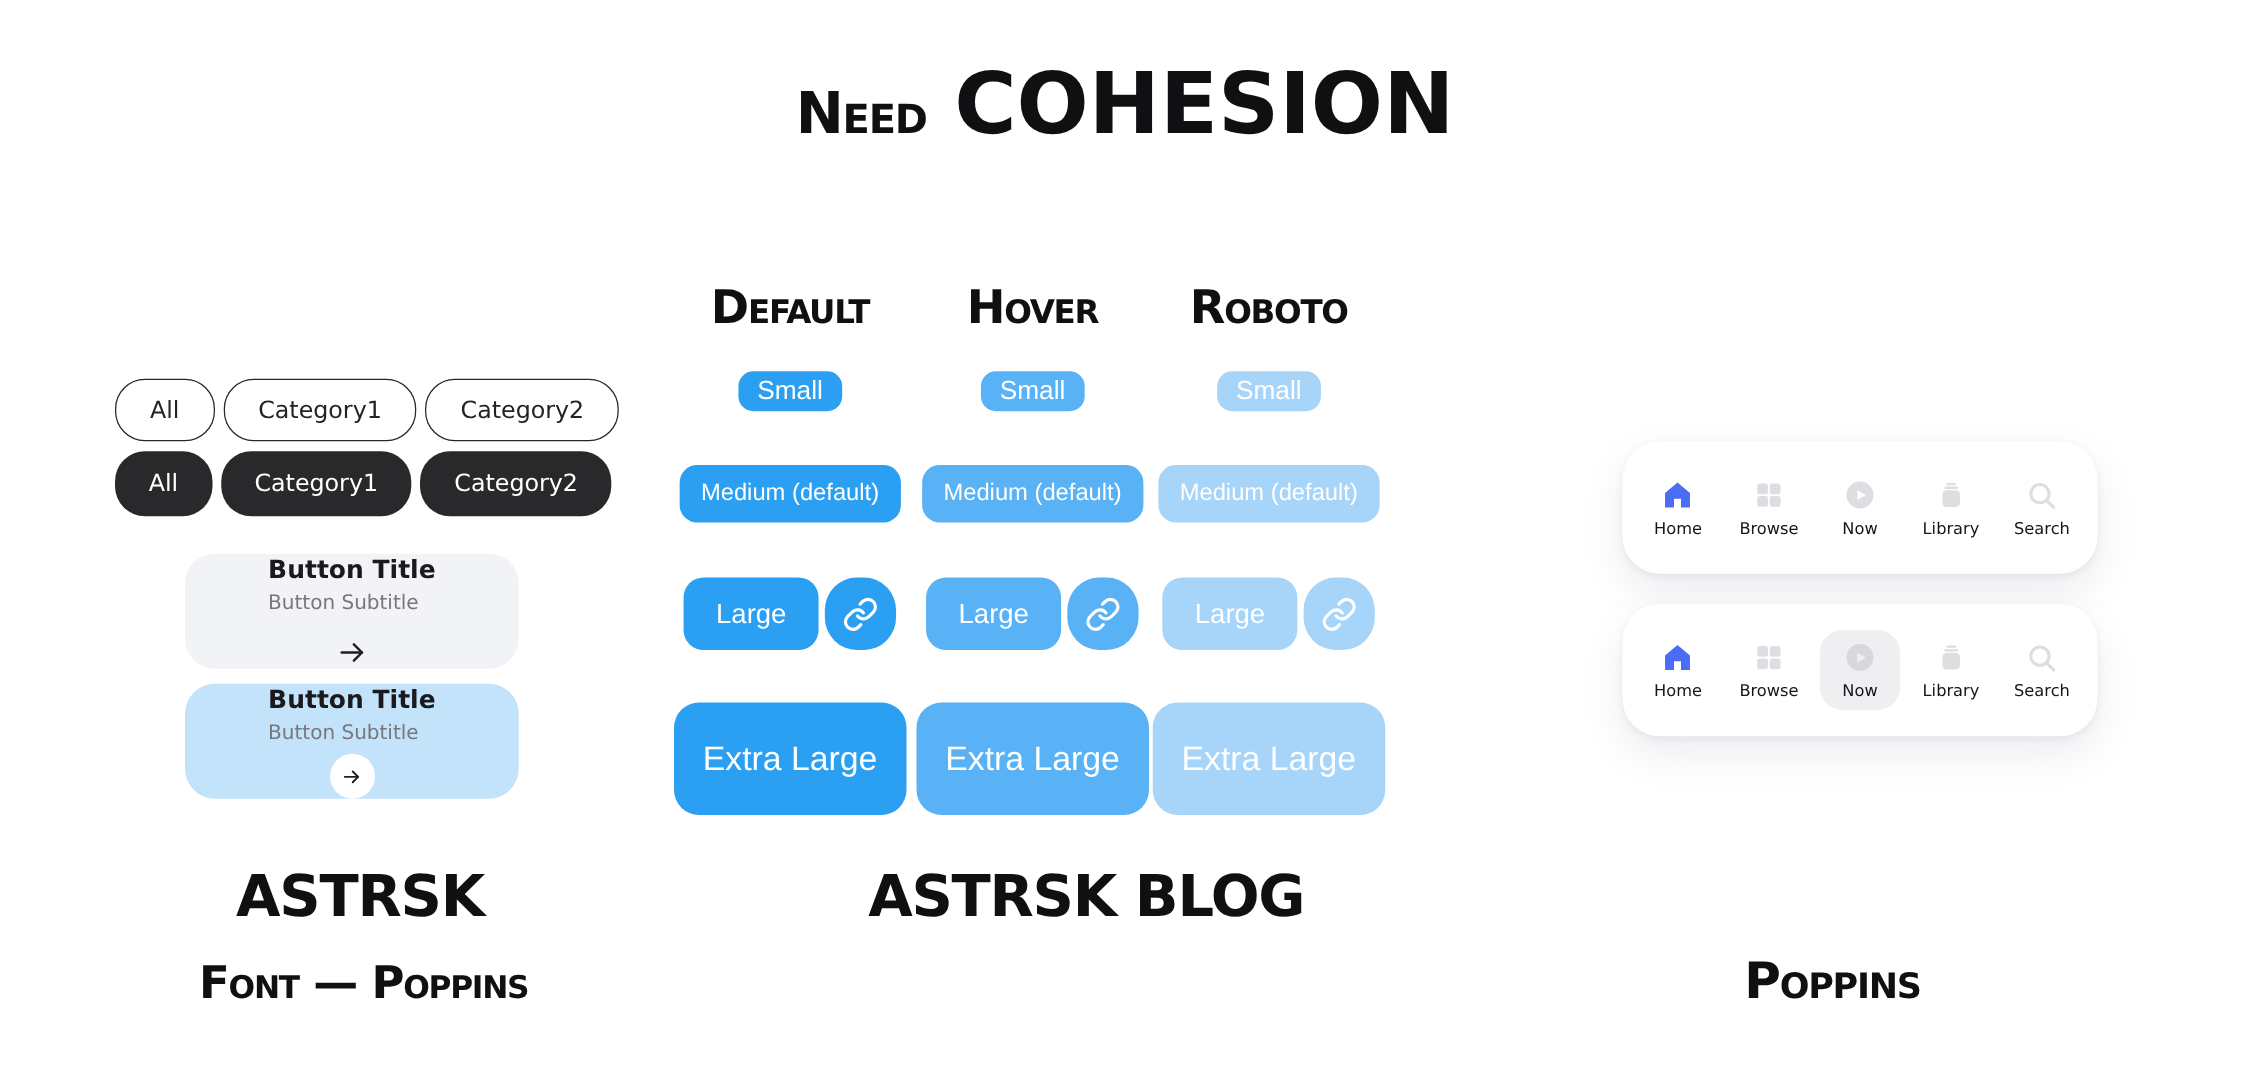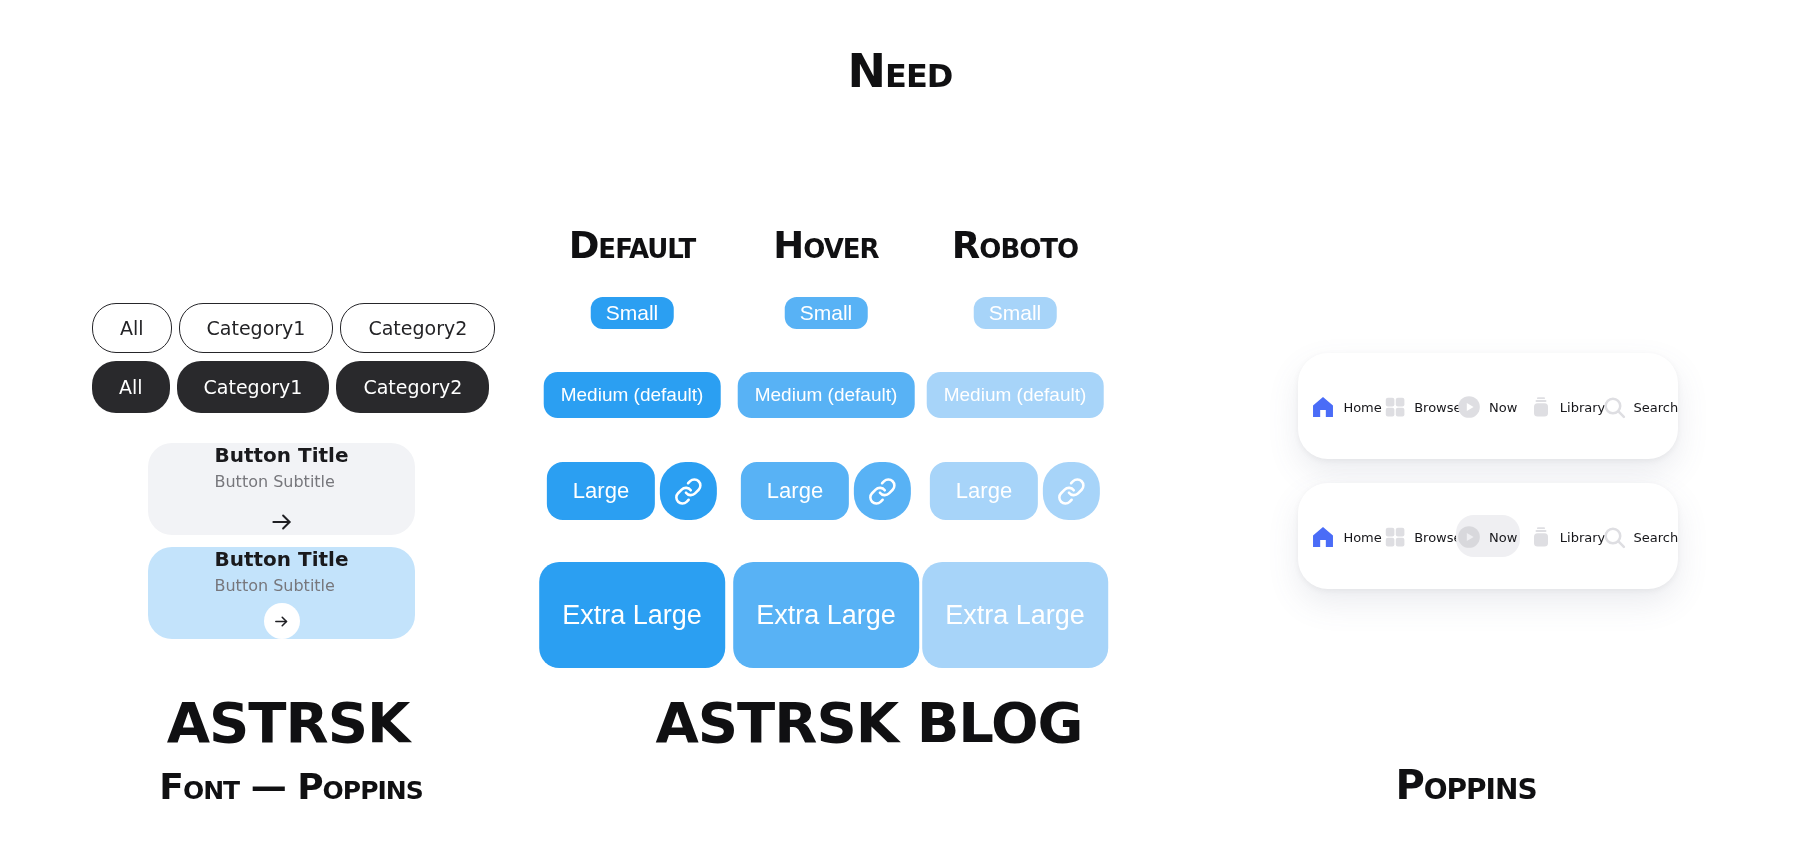--- a/index.html
+++ b/index.html
@@ -59,56 +59,57 @@
   .col0-bg { background:#2b9ff2; }
   .col1-bg { background:#58b2f5; }
   .col2-bg { background:#a7d4f9; }
   .btn-small  { top:297px; height:32px; border-radius:12px; font-size:21px; padding:16px 15px; }
   .btn-medium { top:372px; height:46px; border-radius:14px; font-size:19px; padding:0 17px; }
   .large-group { position:absolute; top:462px; transform:translateX(-50%);
                  display:flex; gap:5px; align-items:center; }
   .btn-large  { position:static; transform:none; height:58px; border-radius:16px; font-size:22px; padding:0 26px; }
   .btn-icon   { position:static; transform:none; width:57px; height:58px; border-radius:45%;
                 display:flex; align-items:center; justify-content:center; cursor:pointer; }
-  .btn-xl     { top:562px; height:106px; border-radius:20px; font-size:27px; padding:0 23px; }
+  .btn-xl     { top:562px; height:90px; border-radius:20px; font-size:27px; padding:0 23px; }
 
   
   .navbar {
     position:absolute; left:1298px; width:380px; height:106px; background:#ffffff;
     border-radius:30px; box-shadow:0 14px 32px rgba(90,100,130,.12), 0 2px 6px rgba(0,0,0,.05);
     display:flex; align-items:center; justify-content:space-around; padding:0 8px; box-sizing:border-box;
   }
   .navbar.one { top:353px; }
   .navbar.two { top:483px; }
   .nav-item {
-    display:flex; flex-direction:row; align-items:center; gap:7px;
+    display:flex; flex-direction:column; align-items:center; gap:7px;
     width:64px; padding:9px 0 7px; border-radius:18px; cursor:pointer;
   }
   .nav-item.pressed { background:#efeff2; }
   .nav-label { font-size:13px; color:#16161a; white-space:nowrap; }
   .nav-ico { width:26px; height:26px; display:flex; align-items:center; justify-content:center; }
 
   
   .fname, .ffont { position:absolute; transform:translateX(-50%); }
-  .fname { font-size:56px;text-align:center; }
+  .fname { font-size:46px;text-align:center; }
   .ffont { font-size:36px; }
   .fname.left   { left:288px;  top:690px; }
   .ffont.left   { left:291px;  top:766px; }
   .fname.center { left:869px;  top:690px; }
   .ffont.center { left:866px;  top:766px; }
   .fname.right  { left:1493px; top:684px; }
   .ffont.right  { left:1466px; top:762px; font-size:40px; }
 </style>
 </head>
 <body>
 
 <div class="canvas">
 
   <div class="title">
     <span class="hand title-p1">Need</span>
+    <span class="hand title-p2">COHESION</span>
   </div>
 
   <div class="chip-row light">
     <div class="chip light">All</div>
     <div class="chip light">Category1</div>
     <div class="chip light">Category2</div>
   </div>
 
   <div class="chip-row dark">
     <div class="chip dark">All</div>

